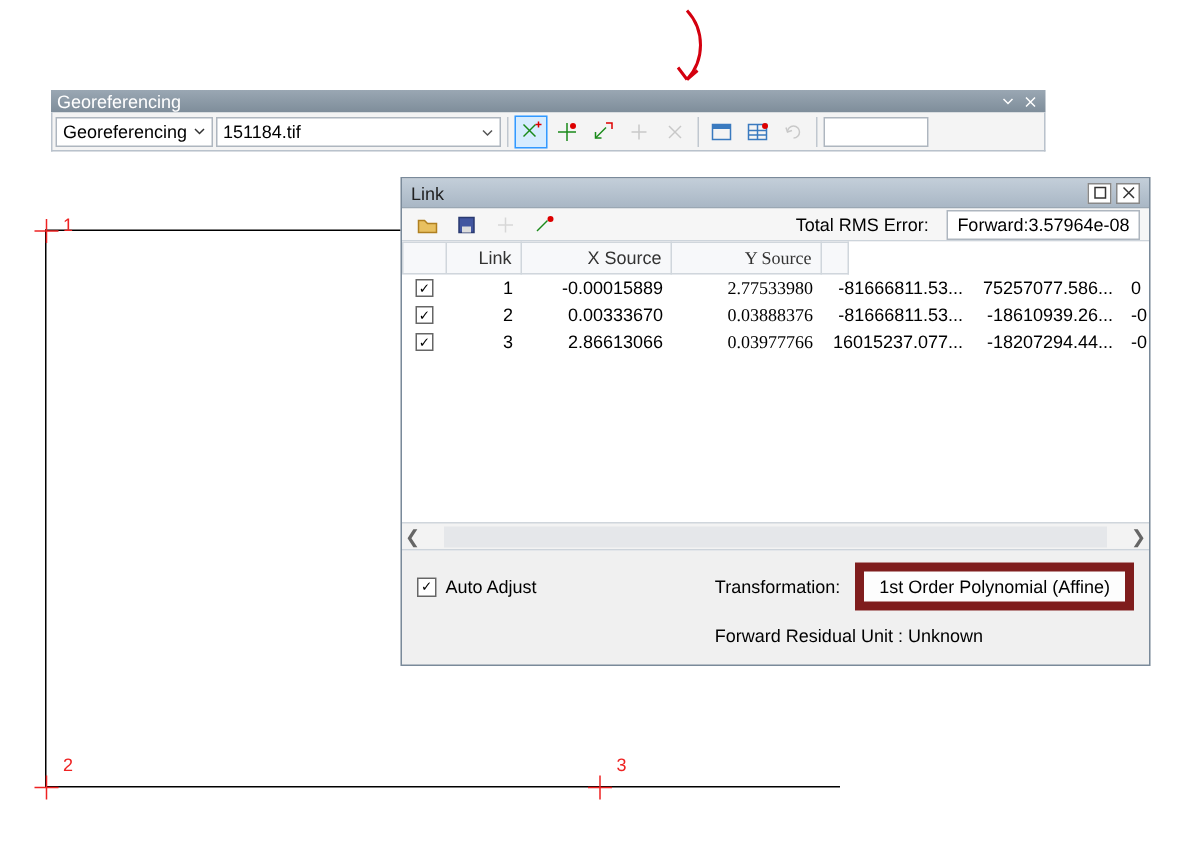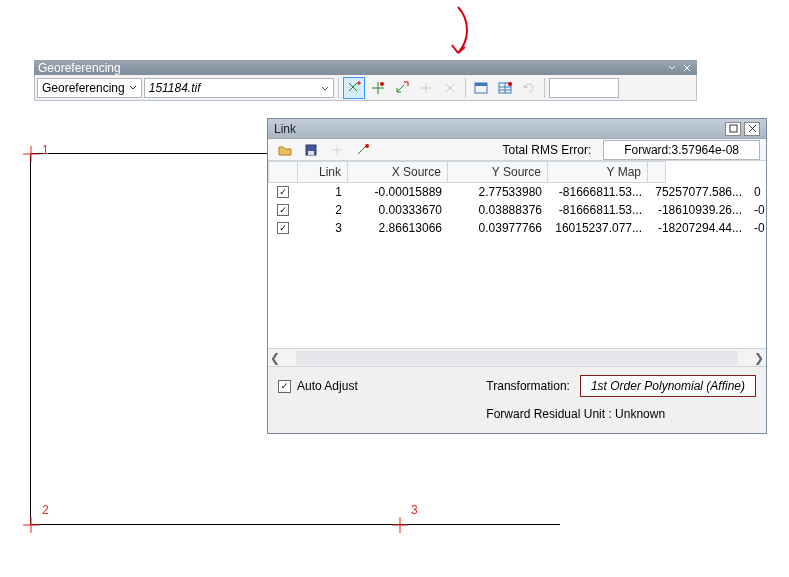--- a/index.html
+++ b/index.html
@@ -8,21 +8,21 @@
   
   .arrow { position: absolute; left: 438px; top: 5px; }
   
   
   .georef-bar { position: absolute; left: 34px; top: 60px; width: 663px; }
   .titlebar { height: 15px; background: linear-gradient(#9aa7b3,#7e8d9a); display:flex; align-items:center; padding:0 4px; color:#fff; font-size:11px; }
   .titlebar-spacer { flex:1; }
   .titlebar-btn { width:13px; height:12px; display:flex; align-items:center; justify-content:center; margin-left:2px; cursor:pointer; }
   .toolbar-row { height:26px; background:#f4f4f4; border:1px solid #b9c2cc; border-top:none; display:flex; align-items:center; padding:0 2px; gap:2px; }
   .dropdown-btn { height:20px; border:1px solid #aeb6bf; background:#fff; display:flex; align-items:center; padding:0 4px; gap:4px; cursor:pointer; }
-  .combo { height:20px; border:1px solid #aeb6bf; background:#fff; display:flex; align-items:center; padding:0 4px; width:190px;font-style:italic; }
+  .combo { height:20px; border:1px solid #aeb6bf; background:#fff; display:flex; align-items:center; padding:0 4px; width:190px; }
   .combo-arrow { margin-left:auto; color:#555; }
   .tool-btn { width:22px; height:22px; display:flex; align-items:center; justify-content:center; border:1px solid transparent; cursor:pointer; }
   .tool-btn.active { border:1px solid #3399ff; background:#d6ecff; }
   .tool-btn.disabled { opacity:0.4; cursor:default; }
   .sep { width:1px; height:20px; background:#c0c7cf; margin:0 2px; }
   .text-input { height:20px; width:70px; border:1px solid #aeb6bf; background:#fff; }
   
   
   .map-area { position:absolute; left:30px; top:153px; width:530px; height:371px; }
   .map-area .border-top { position:absolute; left:0; top:0; width:530px; height:1px; background:#000; }
@@ -31,50 +31,50 @@
   .cp { position:absolute; }
   .cp-label { color:#e22; font-size:12px; position:absolute; }
   
   
   .link-win { position:absolute; left:267px; top:118px; width:500px; background:#f0f0f0; border:1px solid #7a8a9a; }
   .link-title { height:20px; background:linear-gradient(#c3ced9,#a9b7c5); display:flex; align-items:center; padding:0 6px; font-size:12px; color:#222; border-bottom:1px solid #9aa7b3; }
   .link-title-spacer { flex:1; }
   .win-btn { width:16px; height:14px; background:#fff; border:1px solid #888; display:flex; align-items:center; justify-content:center; margin-left:3px; cursor:pointer; font-size:10px; }
   .link-toolbar { height:22px; border-bottom:1px solid #cdd4db; display:flex; align-items:center; padding:0 6px; gap:4px; background:#f6f6f6; }
   .rms-label { margin-left:auto; margin-right:8px; }
-  .rms-box { border:1px solid #aeb6bf; background:#fff; padding:2px 20px; }
+  .rms-box { border:1px solid #aeb6bf; background:#fff; padding:2px 6px; }
   
   .link-grid { background:#fff; border-bottom:1px solid #cdd4db; }
   .grid-header { display:flex; height:22px; align-items:stretch; }
   .grid-header > div { border:1px solid #d0d6dc; border-left:none; background:#f7f8fa; display:flex; align-items:center; justify-content:flex-end; padding:0 6px; color:#333; }
   .grid-header > div:first-child { border-left:1px solid #d0d6dc; }
   .grid-body { min-height:165px; }
   .grid-row { display:flex; height:18px; align-items:center; }
   .grid-row > div { padding:0 6px; text-align:right; }
   .chk { display:flex; align-items:center; justify-content:center; }
   .chk-box { width:12px; height:12px; border:1px solid #666; display:flex; align-items:center; justify-content:center; background:#fff; cursor:pointer; font-size:9px; line-height:1; }
   
   .c-chk { width:30px; }
   .c-link { width:50px; }
   .c-xs { width:100px; }
-  .c-ys { width:100px; }
+  .c-ys { width:100px;font-family:Liberation Serif, serif; }
   .c-xm { width:100px; }
   .c-ym { width:100px; }
   .c-res { width:18px; }
   
   .hscroll { height:18px; display:flex; align-items:center; border-top:1px solid #d0d6dc; background:#f3f3f3; }
   .hscroll-track { flex:1; height:14px; background:#e5e7ea; margin:0 14px; position:relative; }
   .hscroll-arrow { width:14px; text-align:center; color:#666; cursor:pointer; }
   
   .link-bottom { padding:8px 10px 12px; display:grid; grid-template-columns: 1fr auto auto; grid-template-rows:auto auto; row-gap:10px; column-gap:10px; align-items:center; }
   .cb-row { display:flex; align-items:center; gap:6px; }
   .cb { width:13px; height:13px; border:1px solid #666; background:#fff; display:flex; align-items:center; justify-content:center; font-size:9px; cursor:pointer; }
   .cb.disabled { border-color:#bbb; color:#bbb; cursor:default; }
   .lbl-disabled { color:#9a9a9a; }
-  .trans-btn { border:1px solid #7f1d1d; background:#fdfdfd; padding:3px 10px; cursor:pointer;font-style:italic; }
+  .trans-btn { border:6px solid #7f1d1d; background:#fdfdfd; padding:3px 10px; cursor:pointer; }
   
   
   .svg-icon { display:block; }
 </style>
 </head>
 <body>
 
 <svg class="arrow" width="40" height="60">
   <path d="M20 2 C 32 15, 32 35, 20 48" stroke="#d4000f" stroke-width="2" fill="none"></path>
   <path d="M20 48 L14 40 M20 48 L27 42" stroke="#d4000f" stroke-width="2" fill="none"></path>
@@ -245,21 +245,20 @@
     <span class="rms-label">Total RMS Error:</span>
     <span class="rms-box">Forward:3.57964e-08</span>
   </div>
 
   <div class="link-grid">
     <div class="grid-header">
       <div class="c-chk"></div>
       <div class="c-link">Link</div>
       <div class="c-xs">X Source</div>
       <div class="c-ys">Y Source</div>
-      <div class="c-ym">Y Map</div>
       <div class="c-res"></div>
     </div>
     <div class="grid-body">
       <div class="grid-row">
         <div class="c-chk chk">
             <div class="chk-box">✓</div>
           </div>
         <div class="c-link">1</div>
         <div class="c-xs">-0.00015889</div>
         <div class="c-ys">2.77533980</div>

